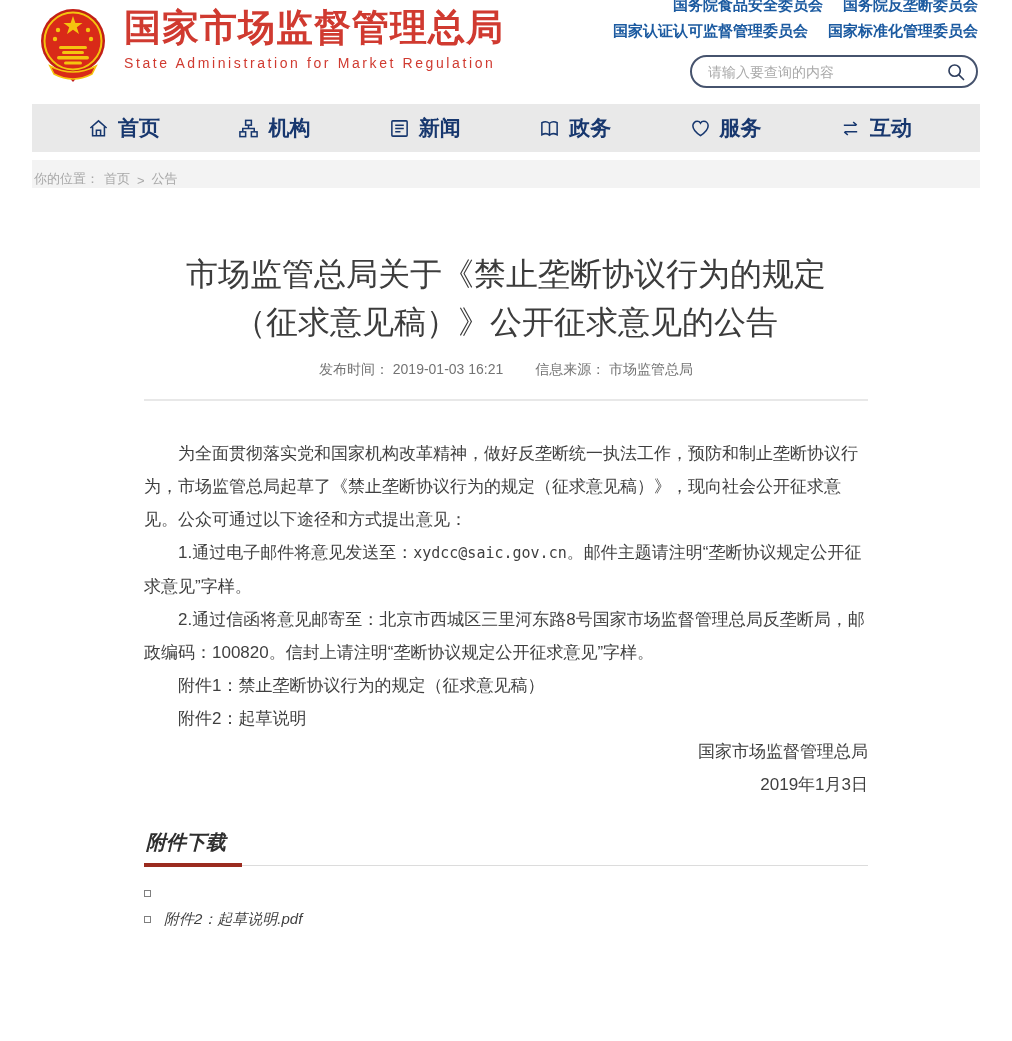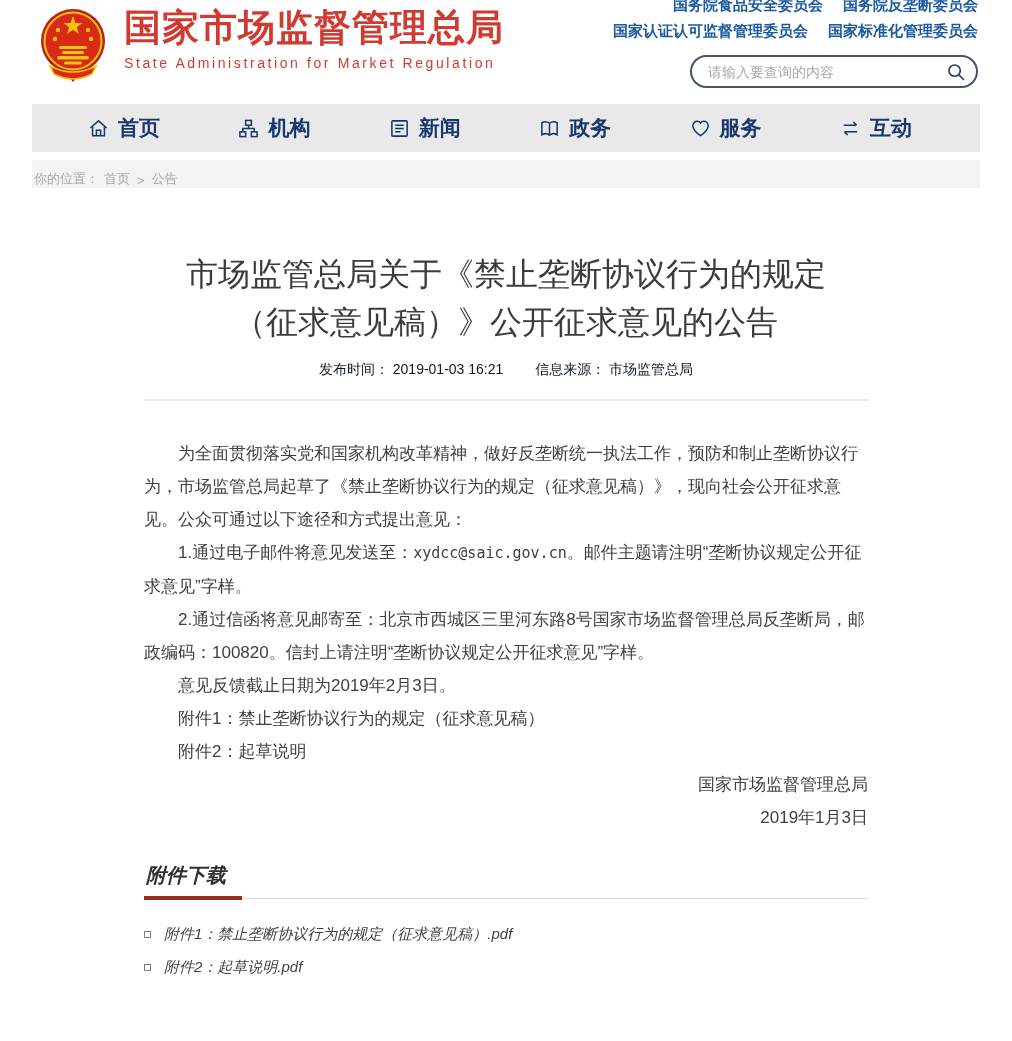--- a/index.html
+++ b/index.html
@@ -39,21 +39,21 @@
   .nav-gap { height: 8px; background: #fff; }
 
   
   .breadcrumb { height: 28px; background: #f3f3f3; display: flex; align-items: flex-end; font-size: 13px; color: #a8a8a8; padding-left: 2px; }
   .breadcrumb .crumb { color: #a8a8a8; cursor: pointer; margin: 0 5px; }
   .breadcrumb .sep { margin: 0 2px; }
 
   
   .main { padding: 0 112px; }
   .article-title { margin-top: 62px; text-align: center; font-size: 32px; line-height: 48px; color: #3c3c3c; font-weight: 500; }
-  .meta { margin-top: 15px; text-align: center; font-size: 14px; color: #0f172a; }
+  .meta { margin-top: 15px; text-align: center; font-size: 14px; color: #737373; }
   .meta .meta-group { margin: 0 14px; }
   .divider { margin-top: 20px; border-bottom: 2px solid #e8e8e8; }
 
   .body-text { margin-top: 36px; font-size: 17px; line-height: 33px; color: #3f3f3f; }
   .body-text p { margin: 0; text-indent: 2em; }
   .email { font-family: "DejaVu Sans Mono", monospace; font-size: 15px; }
   .signature p { text-indent: 0; text-align: right; }
 
   
   .attach-section { margin-top: 28px; font-style: italic; }
@@ -180,37 +180,35 @@
       <span class="meta-group"><span>发布时间：</span> <span>2019-01-03 16:21</span></span>
       <span class="meta-group"><span>信息来源：</span> <span>市场监管总局</span></span>
     </div>
 
     <div class="divider"></div>
 
     <div class="body-text">
       <p>为全面贯彻落实党和国家机构改革精神，做好反垄断统一执法工作，预防和制止垄断协议行为，市场监管总局起草了《禁止垄断协议行为的规定（征求意见稿）》，现向社会公开征求意见。公众可通过以下途径和方式提出意见：</p>
       <p><span>1.通过电子邮件将意见发送至：</span><span class="email">xydcc@saic.gov.cn</span><span>。邮件主题请注明“垄断协议规定公开征求意见”字样。</span></p>
       <p>2.通过信函将意见邮寄至：北京市西城区三里河东路8号国家市场监督管理总局反垄断局，邮政编码：100820。信封上请注明“垄断协议规定公开征求意见”字样。</p>
-      <p>意见反馈截止日期为2019年2月3日。</p>
       <p>附件1：禁止垄断协议行为的规定（征求意见稿）</p>
       <p>附件2：起草说明</p>
       <div class="signature">
         <p>国家市场监督管理总局</p>
         <p>2019年1月3日</p>
       </div>
     </div>
 
     <div class="attach-section">
       <div class="attach-header">
         <span class="attach-title">附件下载</span>
       </div>
       <div class="attach-list">
         <div class="attach-item">
           <span class="bullet"></span>
-          <span>附件1：禁止垄断协议行为的规定（征求意见稿）.pdf</span>
         </div>
         <div class="attach-item">
           <span class="bullet"></span>
           <span>附件2：起草说明.pdf</span>
         </div>
       </div>
     </div>
   </div>
 
 </div>

